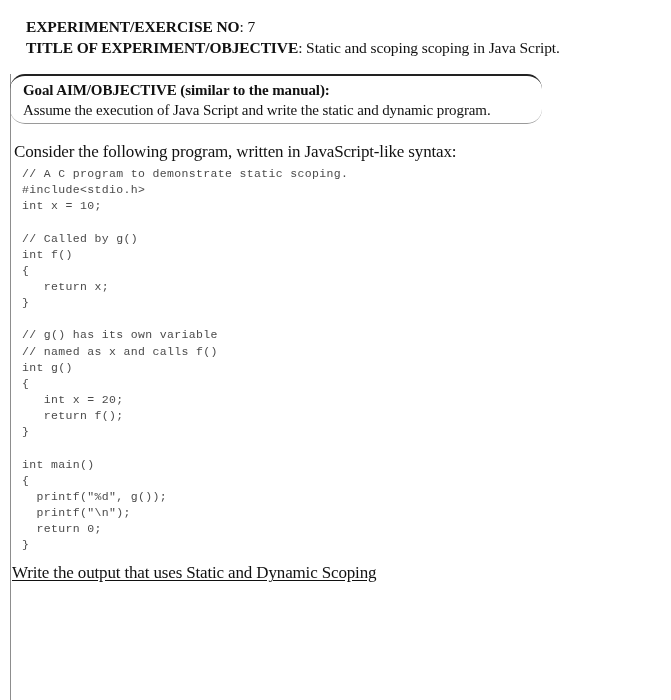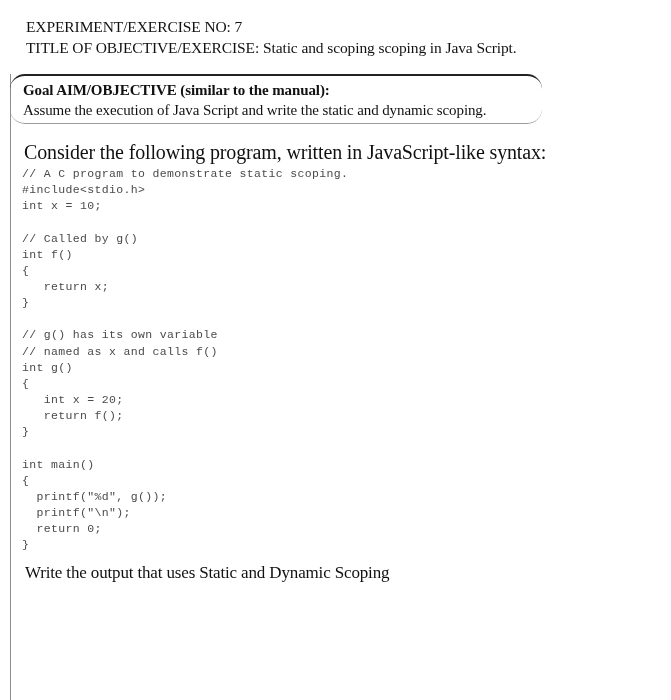--- a/index.html
+++ b/index.html
@@ -38,21 +38,21 @@
   .header {
     padding: 16px 0 0 26px;
   }
   .header-line {
     font-size: 15.5px;
     line-height: 21px;
     white-space: nowrap;
     letter-spacing: -0.1px;
   }
   .header-line .lbl {
-    font-weight: normal;
+    font-weight: bold;
   }
   .header-line .val {
     font-weight: normal;
   }
 
   
   .goal-box {
     position: absolute;
     left: 10px;
     top: 74px;
@@ -77,23 +77,23 @@
   }
 
   
   .body-area {
     position: absolute;
     left: 10px;
     top: 131px;
     width: 661px;
   }
   .lead-heading {
-    font-size: 20px;
+    font-size: 17px;
     line-height: 24px;
-    padding: 9px 0 2px 14px;
+    padding: 9px 0 2px 4px;
     letter-spacing: -0.15px;
     white-space: nowrap;
   }
 
   .code-block {
     font-family: "Liberation Mono", "DejaVu Sans Mono", monospace;
     font-size: 11.5px;
     line-height: 16.15px;
     color: #4a4a4a;
     padding-left: 12px;
@@ -106,43 +106,43 @@
   }
 
   .closing-heading {
     font-size: 17px;
     line-height: 24px;
     padding: 8px 0 0 2px;
     letter-spacing: -0.15px;
     white-space: nowrap;
   }
   .closing-heading span {
+    text-decoration: underline;
     text-underline-offset: 2px;
-    margin-left: 13px;
   }
 </style>
 </head>
 <body>
 
 <div class="sheet">
 
   <div class="page-rule"></div>
 
   <div class="header">
     <div class="header-line">
       <span class="lbl">EXPERIMENT/EXERCISE NO</span><span class="val">: 7</span>
     </div>
     <div class="header-line">
-      <span class="lbl">TITLE OF OBJECTIVE/EXERCISE</span><span class="val">: Static and scoping scoping in Java Script.</span>
+      <span class="lbl">TITLE OF EXPERIMENT/OBJECTIVE</span><span class="val">: Static and scoping scoping in Java Script.</span>
     </div>
   </div>
 
   <div class="goal-box">
     <div class="goal-title">Goal AIM/OBJECTIVE (similar to the manual):</div>
-    <div class="goal-desc">Assume the execution of Java Script and write the static and dynamic scoping.</div>
+    <div class="goal-desc">Assume the execution of Java Script and write the static and dynamic program.</div>
   </div>
 
   <div class="body-area">
     <div class="lead-heading">Consider the following program, written in JavaScript-like syntax:</div>
     <div class="code-block"><div class="code-line">// A C program to demonstrate static scoping.</div><div class="code-line">#include&lt;stdio.h&gt;</div><div class="code-line">int x = 10;</div><div class="code-line">&nbsp;</div><div class="code-line">// Called by g()</div><div class="code-line">int f()</div><div class="code-line">{</div><div class="code-line">   return x;</div><div class="code-line">}</div><div class="code-line">&nbsp;</div><div class="code-line">// g() has its own variable</div><div class="code-line">// named as x and calls f()</div><div class="code-line">int g()</div><div class="code-line">{</div><div class="code-line">   int x = 20;</div><div class="code-line">   return f();</div><div class="code-line">}</div><div class="code-line">&nbsp;</div><div class="code-line">int main()</div><div class="code-line">{</div><div class="code-line">  printf("%d", g());</div><div class="code-line">  printf("\n");</div><div class="code-line">  return 0;</div><div class="code-line">}</div></div>
     <div class="closing-heading"><span>Write the output that uses Static and Dynamic Scoping</span></div>
   </div>
 
 </div>
 

